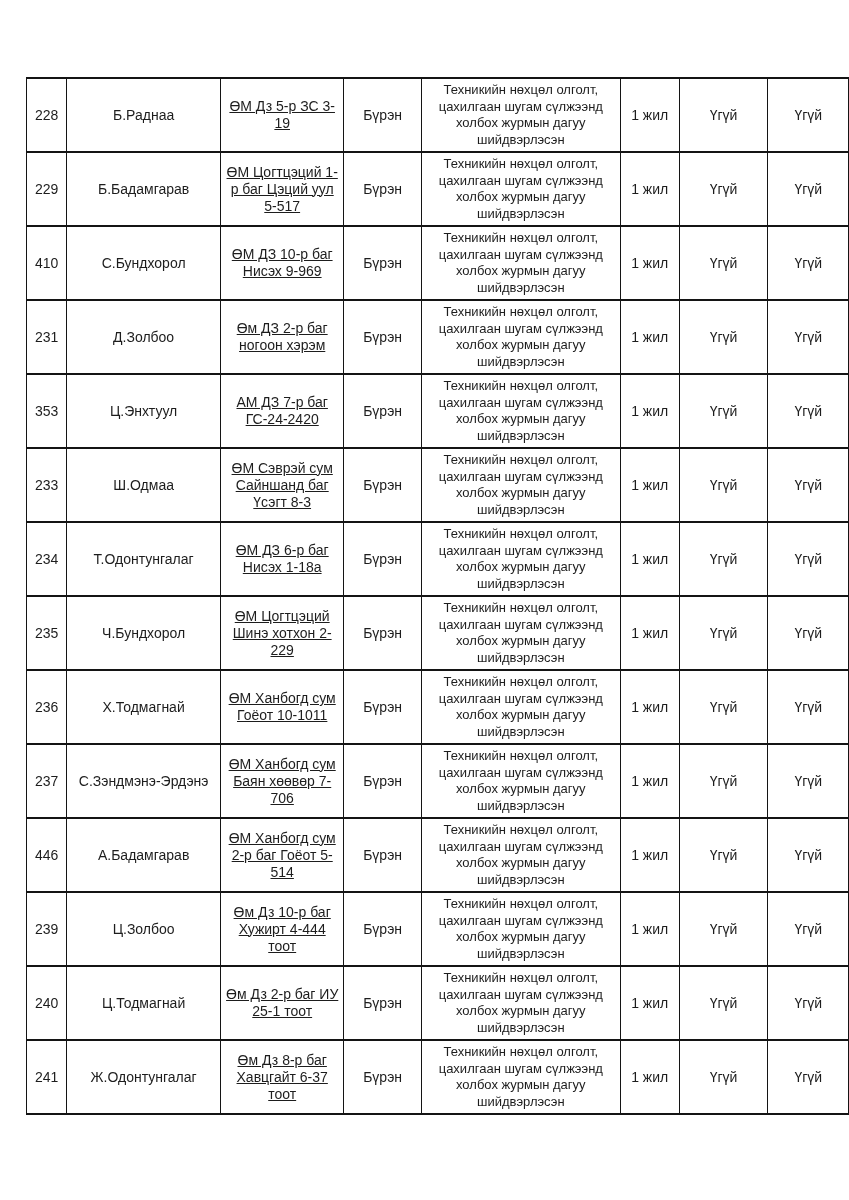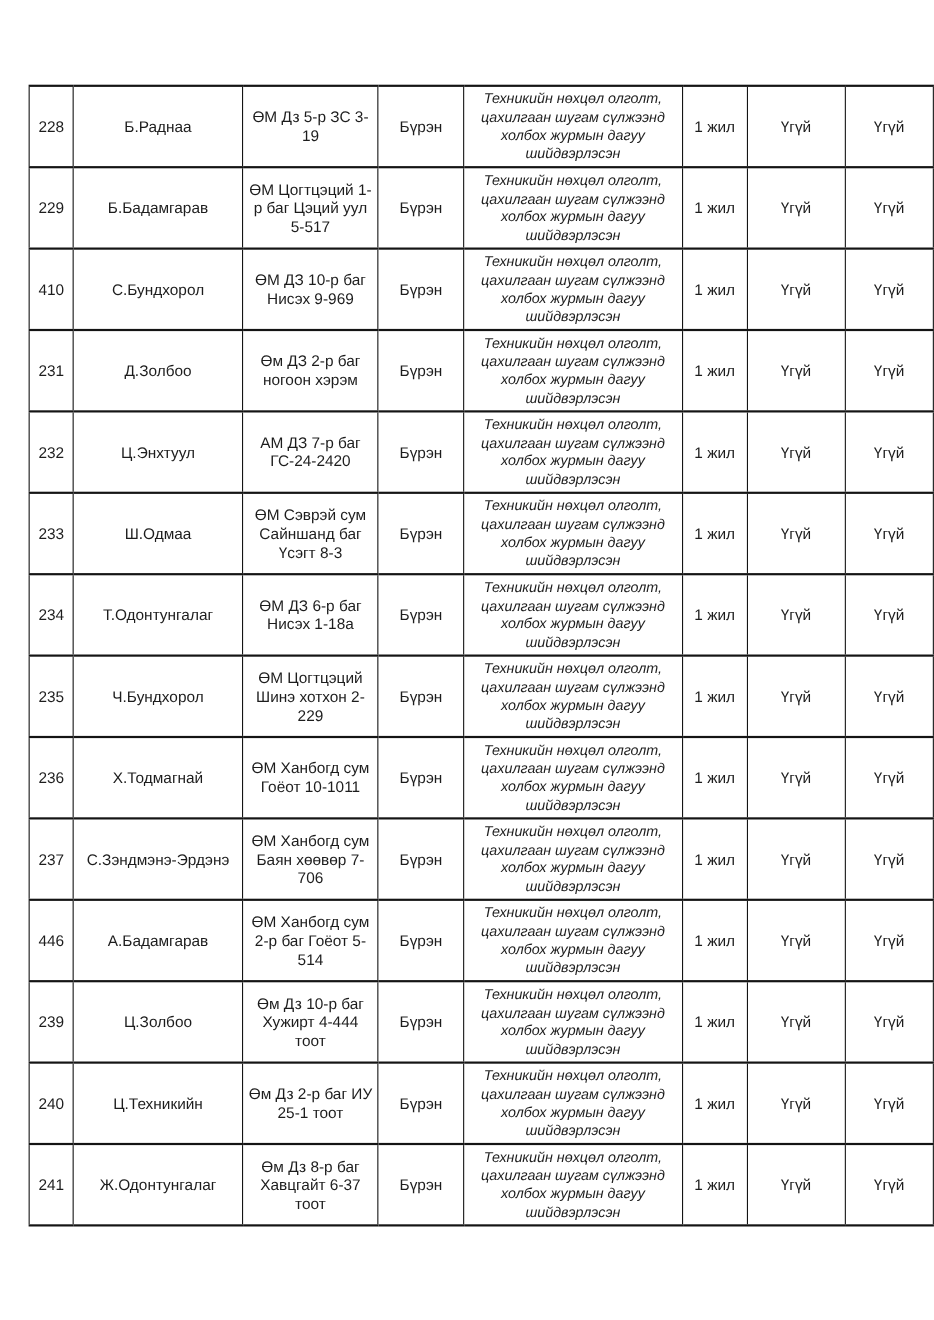--- a/index.html
+++ b/index.html
@@ -30,23 +30,23 @@
     border-width: 2px 1px;
     vertical-align: middle;
     text-align: center;
     height: 70px;
     padding: 1px 3px;
     overflow: hidden;
     word-wrap: break-word;
   }
   td.c-no      { width: 34px; margin-top: 16px; }
   td.c-name    { width: 150px; }
-  td.c-addr    { width: 120px; }
+  td.c-addr    { width: 120px; text-decoration: underline; }
   td.c-status  { width: 73px; }
-  td.c-res     { width: 200px; font-size: 13px; line-height: 16.5px; font-style: italic; }
+  td.c-res     { width: 200px; font-size: 13px; line-height: 16.5px; }
   td.c-term    { width: 54px; }
   td.c-ans1    { width: 86px; }
   td.c-ans2    { width: 77px; border: none; }
 </style>
 </head>
 <body>
 
 <div class="page">
   <table class="records">
     <tbody>
@@ -84,21 +84,21 @@
     <td class="c-no">231</td>
     <td class="c-name">Д.Золбоо</td>
     <td class="c-addr">Өм ДЗ 2-р баг ногоон хэрэм</td>
     <td class="c-status">Бүрэн</td>
     <td class="c-res">Техникийн нөхцөл олголт, цахилгаан шугам сүлжээнд холбох журмын дагуу шийдвэрлэсэн</td>
     <td class="c-term">1 жил</td>
     <td class="c-ans1">Үгүй</td>
     <td class="c-ans2">Үгүй</td>
   </tr>
         <tr>
-    <td class="c-no">232</td>
+    <td class="c-no">353</td>
     <td class="c-name">Ц.Энхтуул</td>
     <td class="c-addr">АМ ДЗ 7-р баг ГС-24-2420</td>
     <td class="c-status">Бүрэн</td>
     <td class="c-res">Техникийн нөхцөл олголт, цахилгаан шугам сүлжээнд холбох журмын дагуу шийдвэрлэсэн</td>
     <td class="c-term">1 жил</td>
     <td class="c-ans1">Үгүй</td>
     <td class="c-ans2">Үгүй</td>
   </tr>
         <tr>
     <td class="c-no">233</td>
@@ -165,21 +165,21 @@
     <td class="c-name">Ц.Золбоо</td>
     <td class="c-addr">Өм Дз 10-р баг Хужирт 4-444 тоот</td>
     <td class="c-status">Бүрэн</td>
     <td class="c-res">Техникийн нөхцөл олголт, цахилгаан шугам сүлжээнд холбох журмын дагуу шийдвэрлэсэн</td>
     <td class="c-term">1 жил</td>
     <td class="c-ans1">Үгүй</td>
     <td class="c-ans2">Үгүй</td>
   </tr>
         <tr>
     <td class="c-no">240</td>
-    <td class="c-name">Ц.Техникийн</td>
+    <td class="c-name">Ц.Тодмагнай</td>
     <td class="c-addr">Өм Дз 2-р баг ИУ 25-1 тоот</td>
     <td class="c-status">Бүрэн</td>
     <td class="c-res">Техникийн нөхцөл олголт, цахилгаан шугам сүлжээнд холбох журмын дагуу шийдвэрлэсэн</td>
     <td class="c-term">1 жил</td>
     <td class="c-ans1">Үгүй</td>
     <td class="c-ans2">Үгүй</td>
   </tr>
         <tr>
     <td class="c-no">241</td>
     <td class="c-name">Ж.Одонтунгалаг</td>

